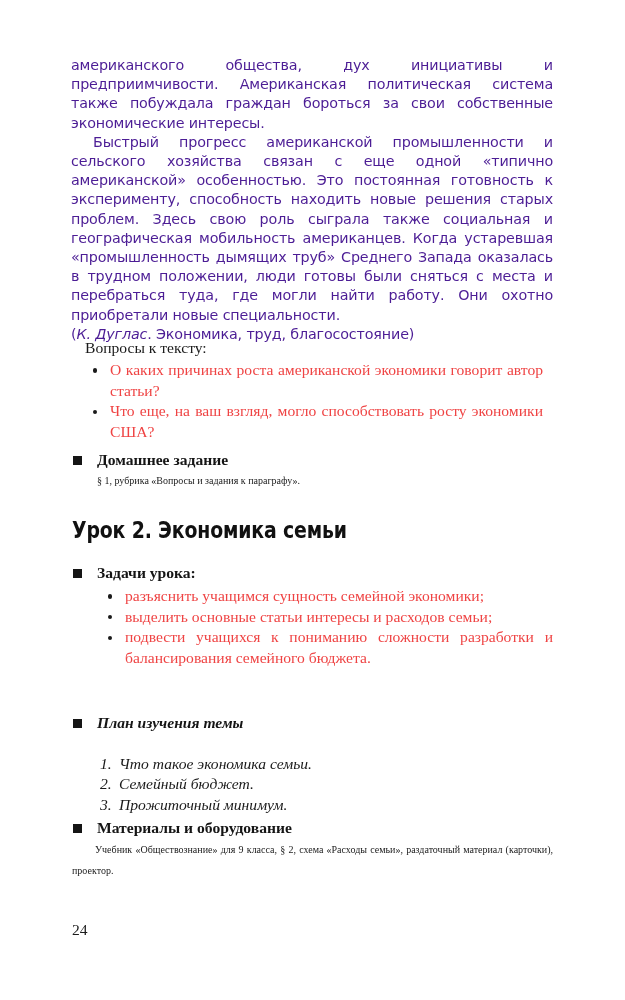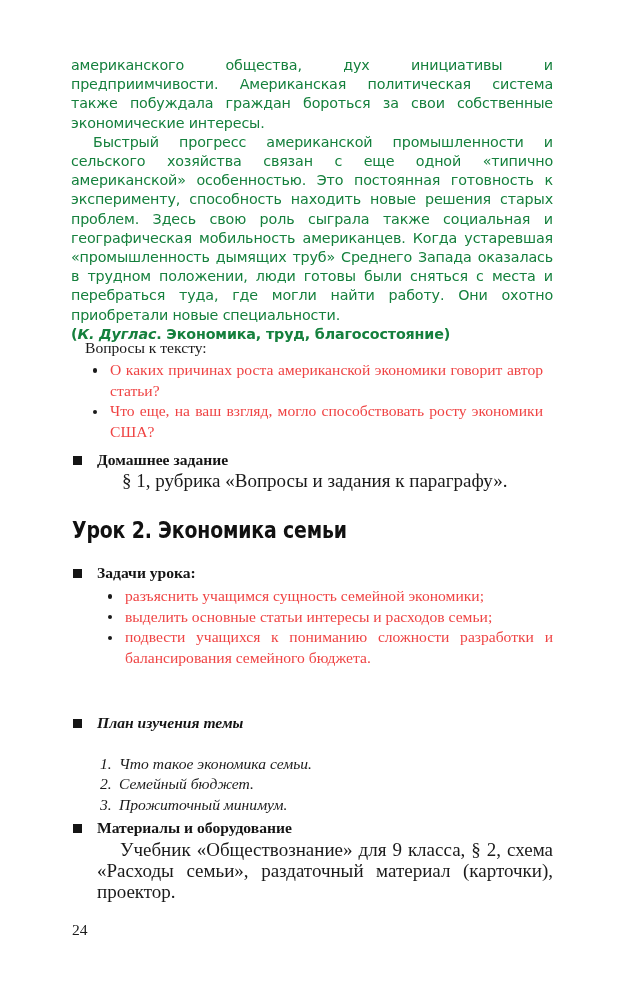--- a/index.html
+++ b/index.html
@@ -33,35 +33,34 @@
     width: 482px;
   }
   .article p {
     margin: 0;
     font-family: "DejaVu Sans", "Liberation Sans", sans-serif;
     font-size: 14.3px;
     line-height: 19.2px;
     text-align: justify;
     text-justify: inter-word;
     letter-spacing: -0.15px;
-    color: #15803d;
+    color: #4c1d95;
   }
   .article p.indent {
     text-indent: 22px;
   }
   .attribution {
     margin: 0;
     margin-top: 1px;
     font-family: "DejaVu Sans", "Liberation Sans", sans-serif;
     font-size: 14.3px;
     line-height: 19.2px;
     text-align: right;
     letter-spacing: -0.15px;
     color: #212121;
-    font-weight: bold;
   }
   .attribution .src {
     font-style: italic;
   }
 
   
   .serif-block {
     position: absolute;
     font-family: "Liberation Serif", "DejaVu Serif", serif;
   }
@@ -112,26 +111,25 @@
   .sq-heading .sq {
     position: absolute;
     left: 1px;
     top: 5.5px;
     width: 9px;
     height: 9px;
     background: #151515;
   }
 
   .body-para {
-    font-size: 19px;
+    font-size: 10px;
     line-height: 20.8px;
     color: #1a1a1a;
     text-align: justify;
     text-justify: inter-word;
-    margin-left: 25px;
   }
   .body-para.hang {
     text-indent: 23px;
   }
 
   
   ol.num-list {
     list-style: none;
     margin: 0;
     padding: 0;

